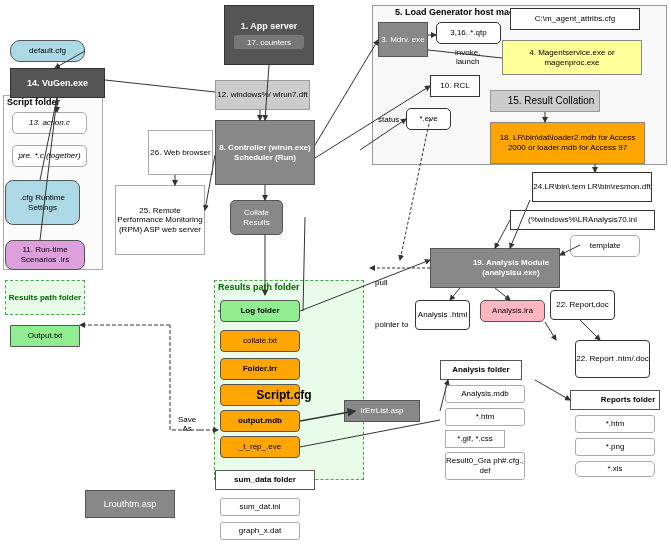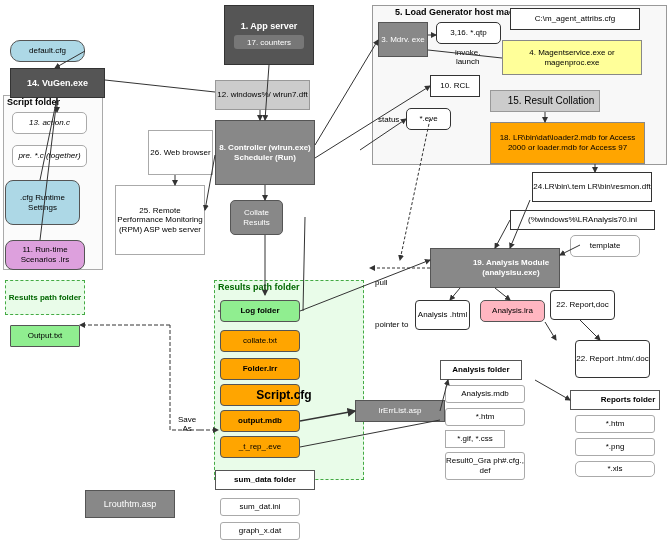--- a/index.html
+++ b/index.html
@@ -317,21 +317,21 @@
   </div>
 
   <div class="box white" style="left:220px; top:498px; width:80px; height:18px; border:1px solid #aaa; border-radius:3px;">
     <span style="font-size:8px;">sum_dat.ini</span>
   </div>
 
   <div class="box white" style="left:220px; top:522px; width:80px; height:18px; border:1px solid #aaa; border-radius:3px;">
     <span style="font-size:8px;">graph_x.dat</span>
   </div>
 
-  <div class="box medium-gray" style="left:355px; top:400px; width:90px; height:22px;">
+  <div class="box medium-gray" style="left:344px; top:400px; width:76px; height:22px;">
     <span style="font-size:8px; color:#fff;">lrErrList.asp</span>
   </div>
 
   <div class="box white" style="left:440px; top:360px; width:82px; height:20px; border:1px solid #555;">
     <span style="font-size:8px; font-weight:bold;">Analysis  folder</span>
   </div>
 
   <div class="box white" style="left:445px; top:385px; width:80px; height:18px; border:1px solid #aaa; border-radius:3px;">
     <span style="font-size:8px;">Analysis.mdb</span>
   </div>

